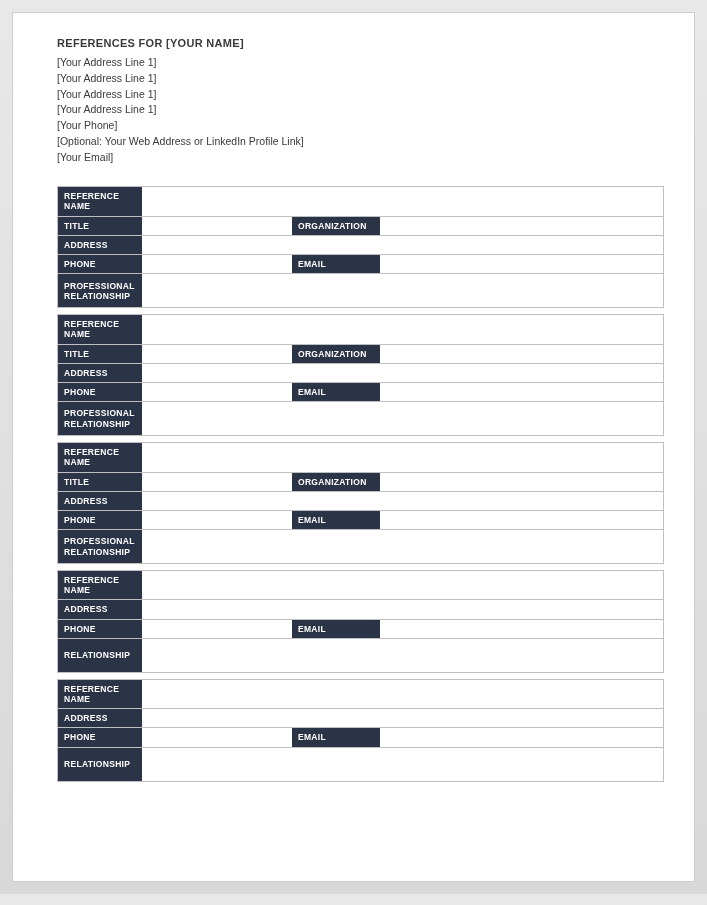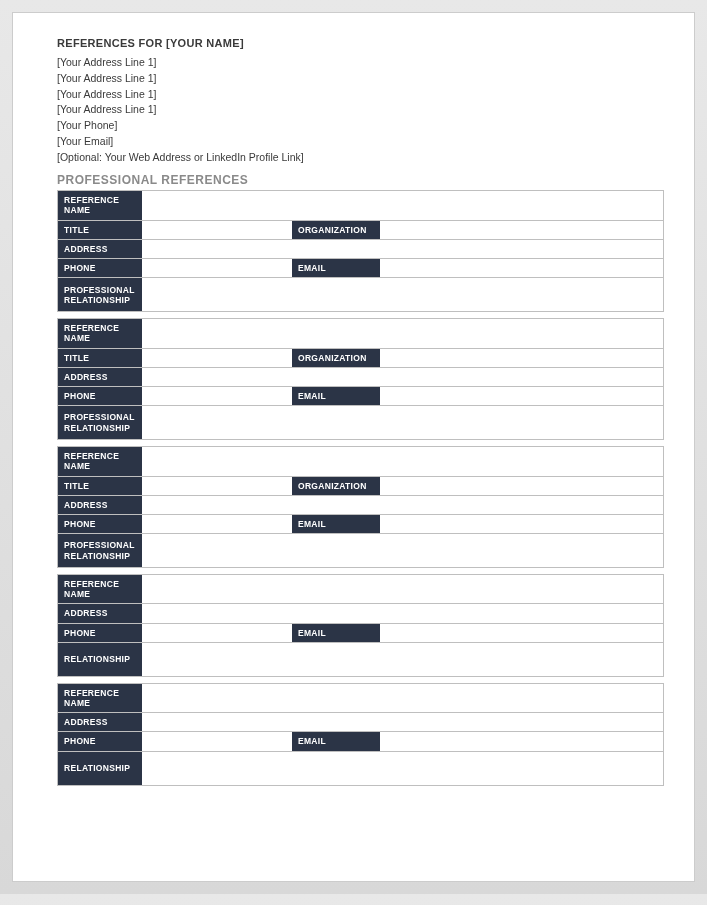--- a/index.html
+++ b/index.html
@@ -23,21 +23,21 @@
     margin-bottom: 10px;
   }
   .subheading {
     color: #3a3a3a;
     font-size: 11px;
     font-weight: bold;
     letter-spacing: 0.3px;
     margin: 0 0 6px 14px;
   }
   .info-block {
-    margin: 0 0 8px 14px;
+    margin: 0 0 21px 14px;
   }
   .info-line {
     color: #3a3a3a;
     font-size: 10.5px;
     line-height: 1.5;
   }
   .section-heading {
     color: #8a8a8a;
     font-size: 12px;
     font-weight: bold;
@@ -83,25 +83,24 @@
 
 
   <div class="subheading">REFERENCES FOR [YOUR NAME]</div>
 
   <div class="info-block">
     <div class="info-line">[Your Address Line 1]</div>
     <div class="info-line">[Your Address Line 1]</div>
     <div class="info-line">[Your Address Line 1]</div>
     <div class="info-line">[Your Address Line 1]</div>
     <div class="info-line">[Your Phone]</div>
+    <div class="info-line">[Optional: Your Web Address or LinkedIn Profile Link]</div>
     <div class="info-line">[Your Email]</div>
-    <div class="info-line">[Optional: Your Web Address or LinkedIn Profile Link]</div>
-  </div>
-
-  <div class="section-heading">PROFESSIONAL REFERENCES</div>
+  </div>
+
 
   <div class="ref-block">
     <div class="row">
       <div class="label">REFERENCE NAME</div>
       <div class="field"></div>
     </div>
     <div class="row">
       <div class="label">TITLE</div>
       <div class="field short"></div>
       <div class="label mid">ORGANIZATION</div>

